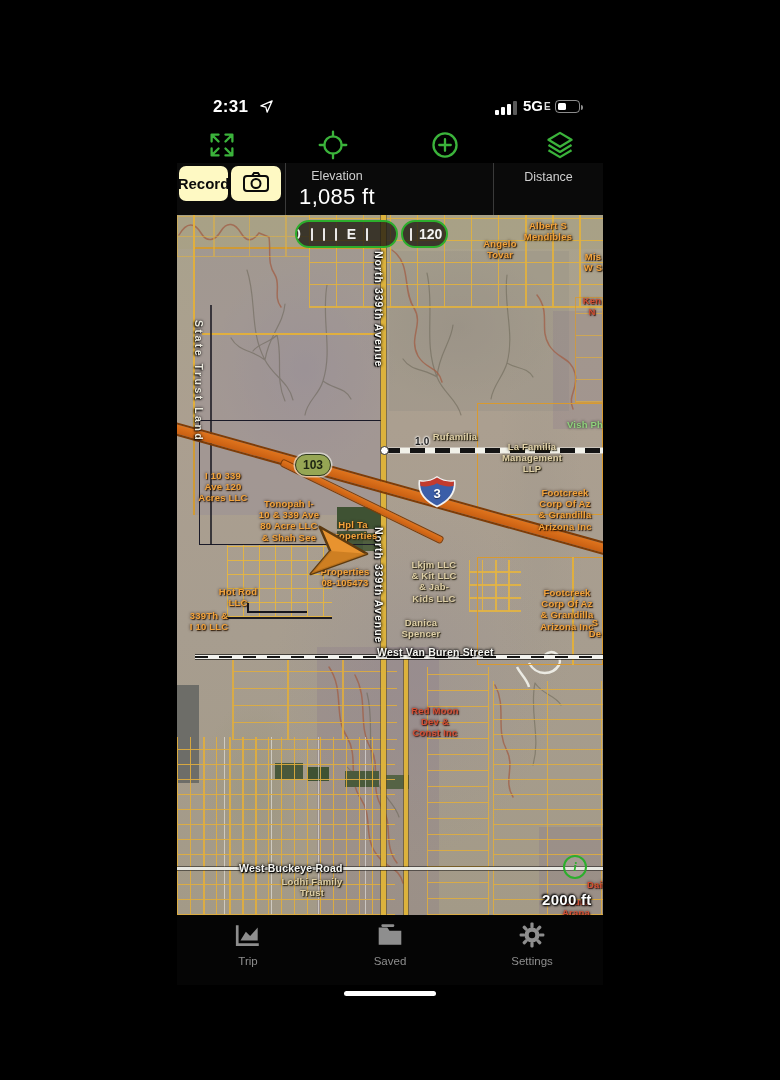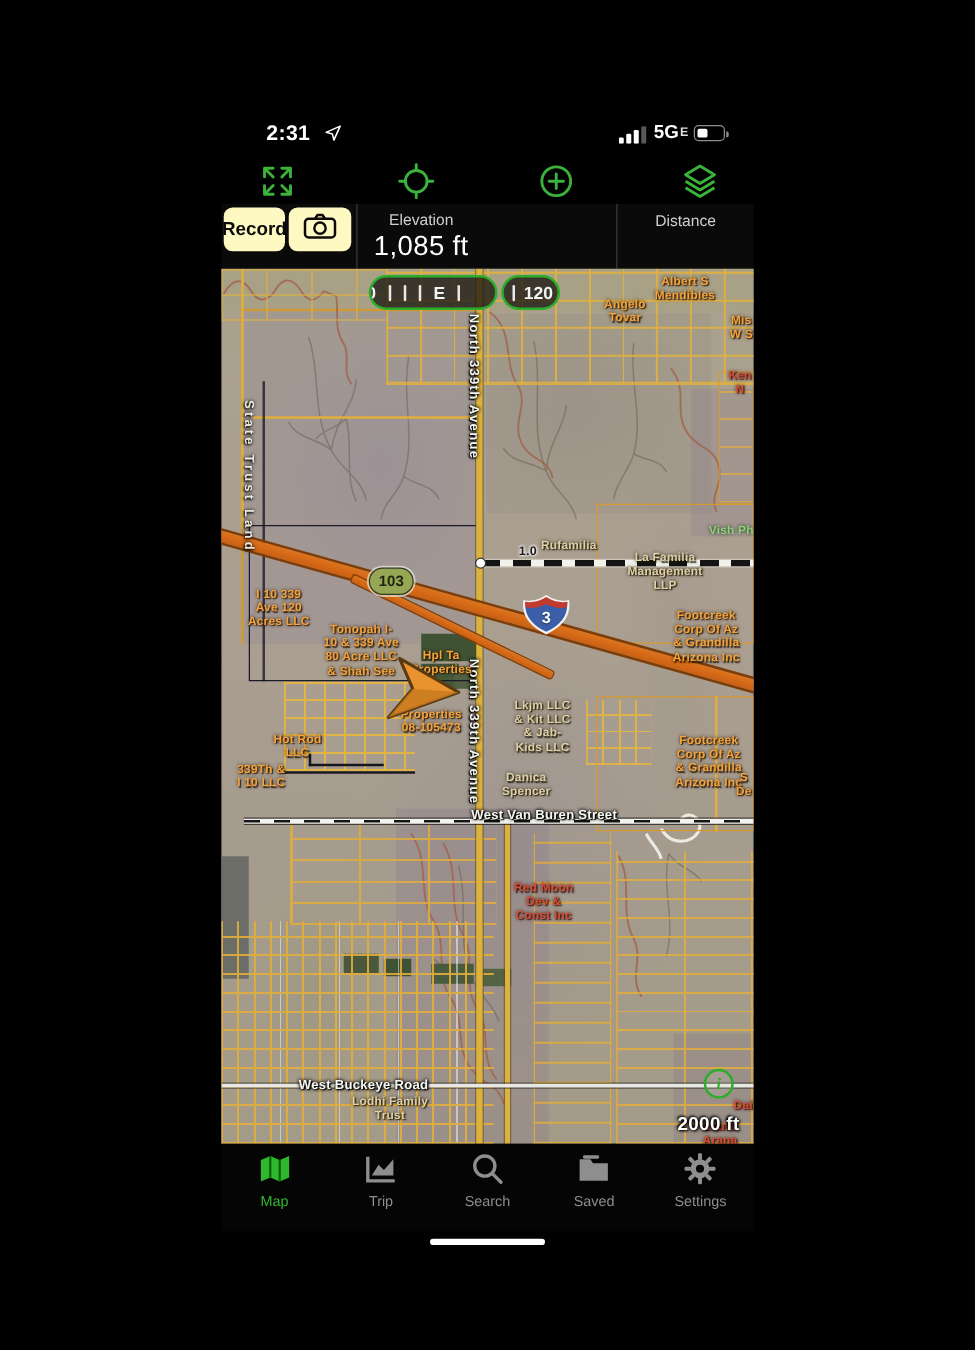--- a/index.html
+++ b/index.html
@@ -374,46 +374,28 @@
         <span class="glyph">E</span>
         <span class="tick"></span>
       </div>
       <div class="tape tape-r">
         <span class="tick"></span>
         <span class="glyph">120</span>
       </div>
     </div>
 
     <div class="tabbar">
-      <div class="tab active">
-        <span>
-          <svg width="28" height="26" viewBox="0 0 26 24">
-            <path d="M2.5 5.5 L9.5 2.5 L16.5 5.5 L23.5 2.5 V18.5 L16.5 21.5 L9.5 18.5 L2.5 21.5 Z" fill="#2eb82e"></path>
-            <path d="M9.5 2.5 V18.5 M16.5 5.5 V21.5" stroke="#0b5c0b" stroke-width="1.6" fill="none"></path>
-          </svg>
-        </span>
-        <span class="tlabel">Map</span>
-      </div>
       <div class="tab">
         <span>
           <svg width="28" height="26" viewBox="0 0 26 24">
             <path d="M3 3 V21 H23" stroke="#8e8e8e" stroke-width="2.5" fill="none"></path>
             <polygon points="6,17 11,9 15,13 22,5 22,17" fill="#8e8e8e"></polygon>
           </svg>
         </span>
         <span class="tlabel">Trip</span>
-      </div>
-      <div class="tab">
-        <span>
-          <svg width="28" height="26" viewBox="0 0 26 24" fill="none" stroke="#8e8e8e" stroke-width="2.5" stroke-linecap="round">
-            <circle cx="11" cy="10" r="7.5"></circle>
-              <path d="M17 16 L23 22"></path>
-          </svg>
-        </span>
-        <span class="tlabel">Search</span>
       </div>
       <div class="tab">
         <span>
           <svg width="28" height="26" viewBox="0 0 26 24">
             <path d="M2.5 5 h8 l2 3 h11 v13 h-21 z" fill="#8e8e8e"></path>
             <rect x="5" y="2" width="12" height="2.5" rx="1" fill="#8e8e8e"></rect>
           </svg>
         </span>
         <span class="tlabel">Saved</span>
       </div>

